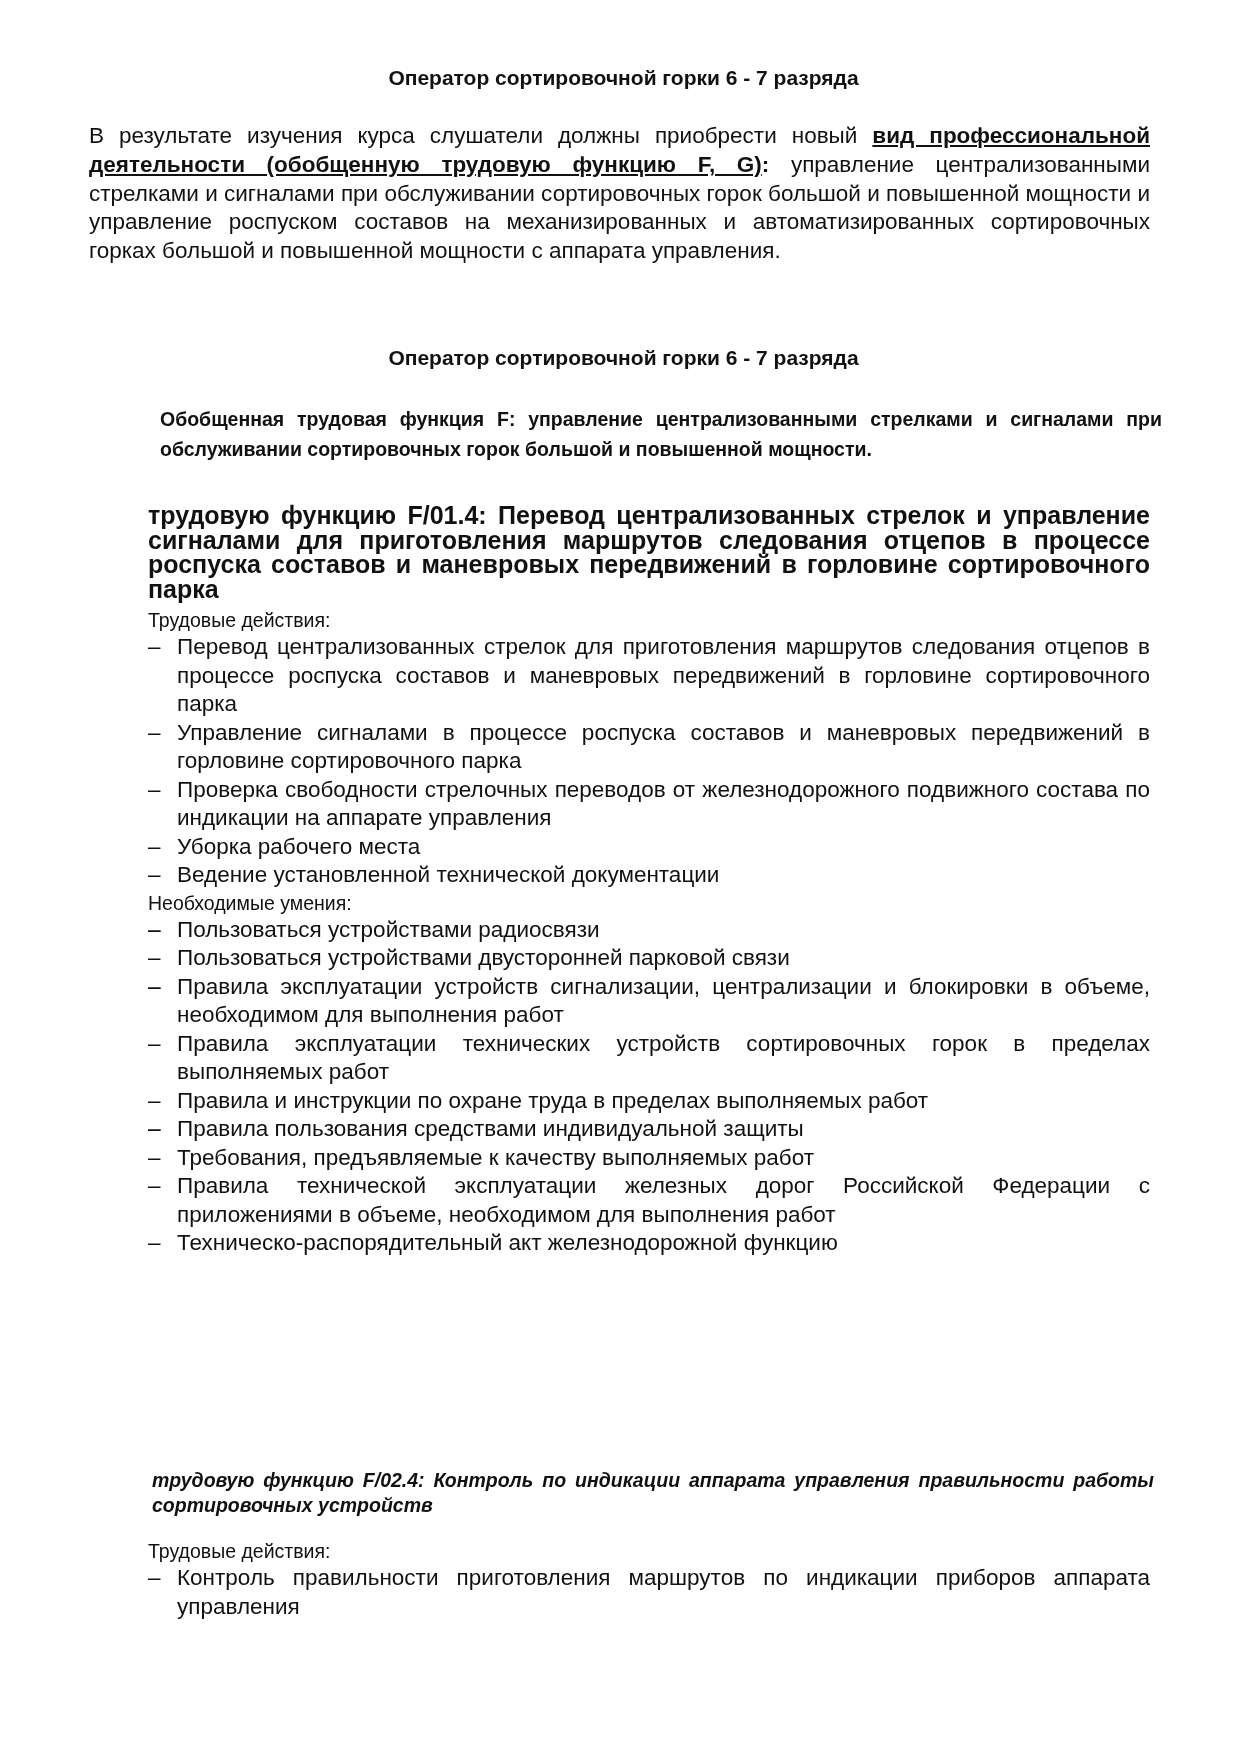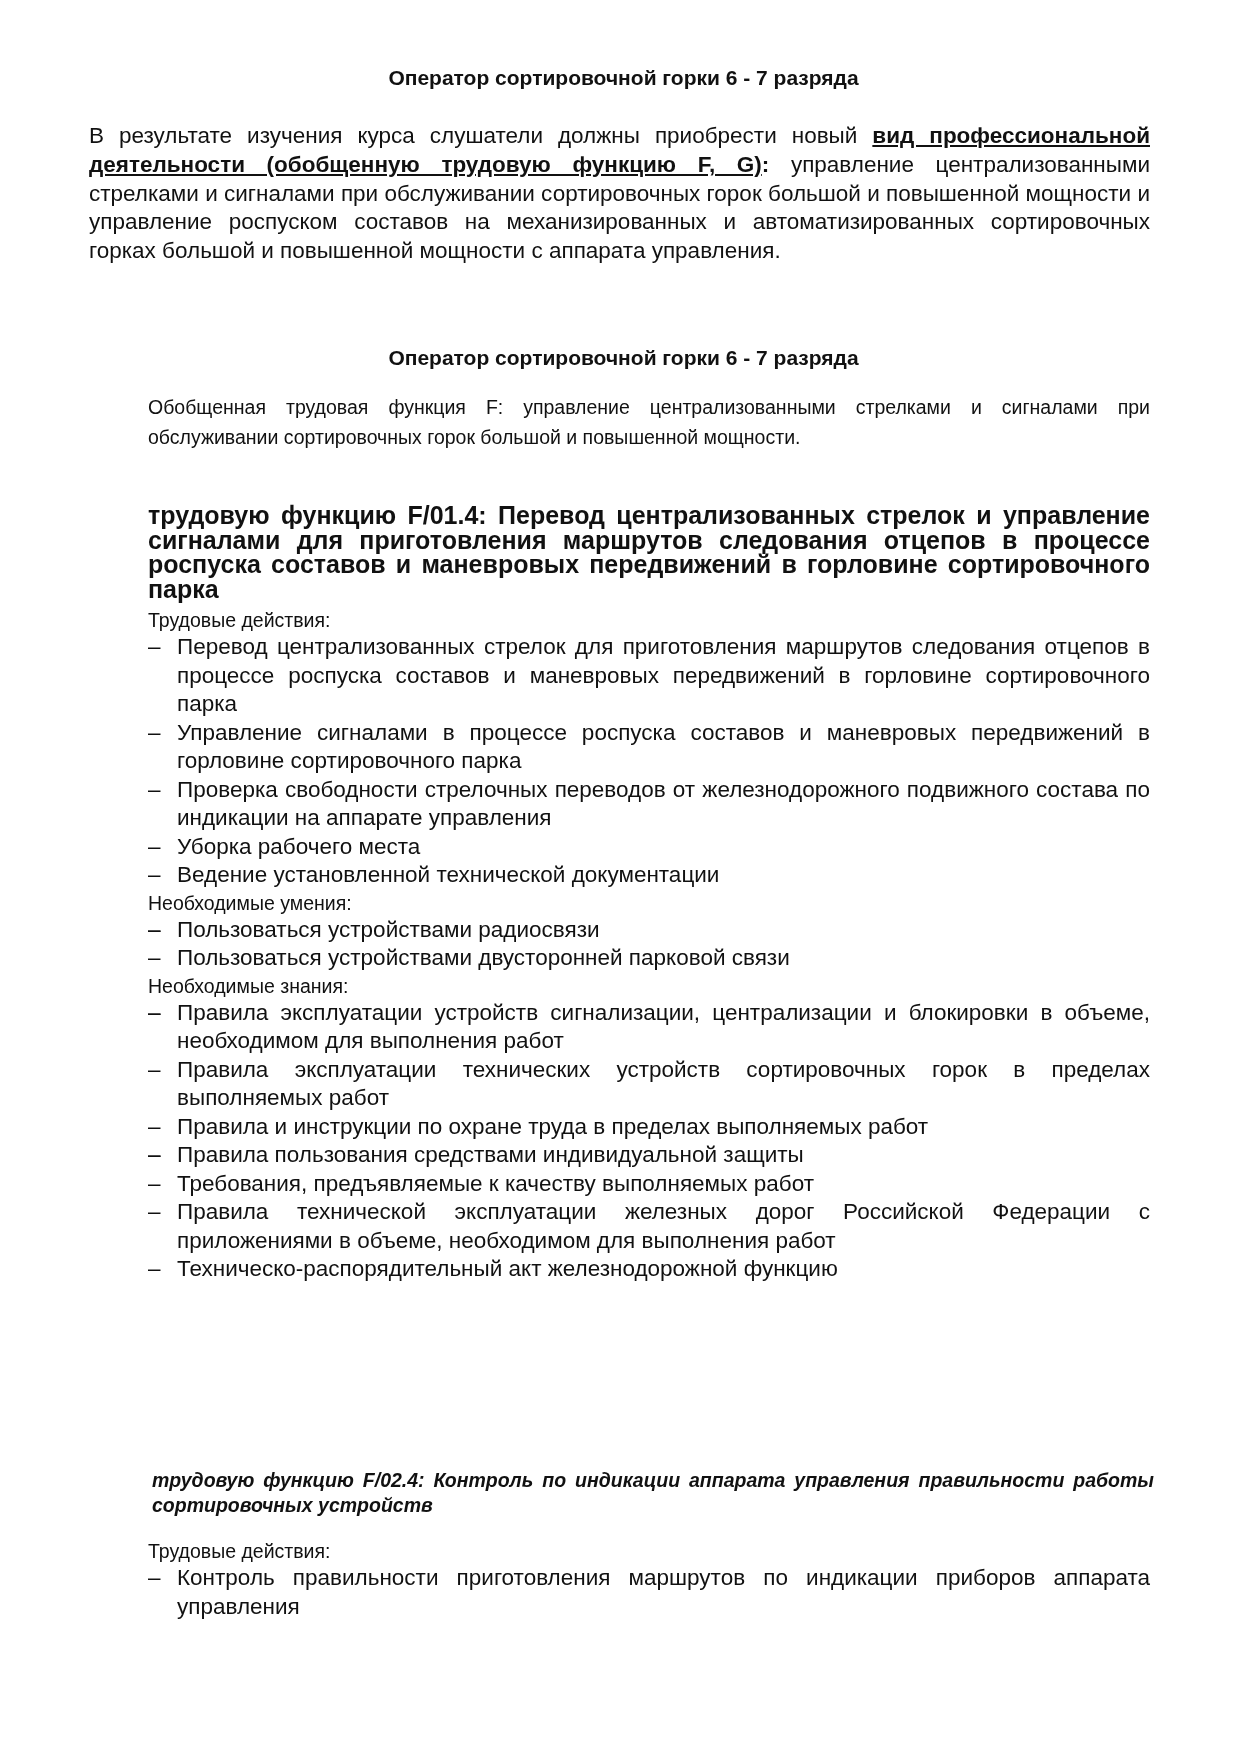--- a/index.html
+++ b/index.html
@@ -6,21 +6,21 @@
   body { width: 1241px; height: 1754px; position: relative; overflow: hidden; color: #111111;
          font-family: "Liberation Sans", sans-serif; }
   .page { position: absolute; left: 89px; top: 0; width: 1061px; }
   .title { text-align: center; font-weight: bold; font-size: 21px; line-height: 28px; margin: 4px; }
   .title.t1 { position: absolute; top: 60px; left: 0; width: 100%; }
   .title.t2 { position: absolute; top: 340px; left: 0; width: 100%; }
   .intro { position: absolute; top: 122px; left: 0; width: 1061px; font-size: 22.5px; line-height: 28.8px;
            text-align: justify; margin: 0; }
   .intro u { font-weight: bold; }
   .section { position: absolute; left: 59px; width: 1002px; }
-  .gen { top: 392px; font-weight: normal; font-size: 19.5px; line-height: 30px; text-align: justify; margin: 0; }
+  .gen { top: 392px; font-weight: bold; font-size: 19.5px; line-height: 30px; text-align: justify; margin: 12px; }
   .tf1 { top: 503px; font-weight: bold; font-size: 25px; line-height: 24.5px; text-align: justify; margin: 0; }
   .block1 { top: 607px; }
   .tf2 { top: 1464px; font-weight: bold; font-size: 19.5px; line-height: 24.5px; text-align: justify; margin: 4px; font-style: italic; }
   .block2 { top: 1538px; }
   .subhead { font-weight: normal; font-size: 19.5px; line-height: 26px; margin: 0; }
   ul.dash { list-style: none; margin: 0; padding: 0; }
   ul.dash li { position: relative; padding-left: 29px; font-size: 22.5px; line-height: 28.5px; text-align: justify; }
   ul.dash li .dash-mark { position: absolute; left: 0; top: 0; }
 </style>
 </head>
@@ -46,21 +46,20 @@
         <li><span class="dash-mark">–</span><span>Проверка свободности стрелочных переводов от железнодорожного подвижного состава по индикации на аппарате управления</span></li>
         <li><span class="dash-mark">–</span><span>Уборка рабочего места</span></li>
         <li><span class="dash-mark">–</span><span>Ведение установленной технической документации</span></li>
       </ul>
     <p class="subhead">Необходимые умения:</p>
     <ul class="dash">
         <li><span class="dash-mark">–</span></li>
         <li><span class="dash-mark">–</span><span>Пользоваться устройствами радиосвязи</span></li>
         <li><span class="dash-mark">–</span><span>Пользоваться устройствами двусторонней парковой связи</span></li>
       </ul>
-    <p class="subhead">Необходимые знания:</p>
     <ul class="dash">
         <li><span class="dash-mark">–</span></li>
         <li><span class="dash-mark">–</span><span>Правила эксплуатации устройств сигнализации, централизации и блокировки в объеме, необходимом для выполнения работ</span></li>
         <li><span class="dash-mark">–</span><span>Правила эксплуатации технических устройств сортировочных горок в пределах выполняемых работ</span></li>
         <li><span class="dash-mark">–</span><span>Правила и инструкции по охране труда в пределах выполняемых работ</span></li>
         <li><span class="dash-mark">–</span></li>
         <li><span class="dash-mark">–</span><span>Правила пользования средствами индивидуальной защиты</span></li>
         <li><span class="dash-mark">–</span><span>Требования, предъявляемые к качеству выполняемых работ</span></li>
         <li><span class="dash-mark">–</span><span>Правила технической эксплуатации железных дорог Российской Федерации с приложениями в объеме, необходимом для выполнения работ</span></li>
         <li><span class="dash-mark">–</span><span>Техническо-распорядительный акт железнодорожной функцию</span></li>

